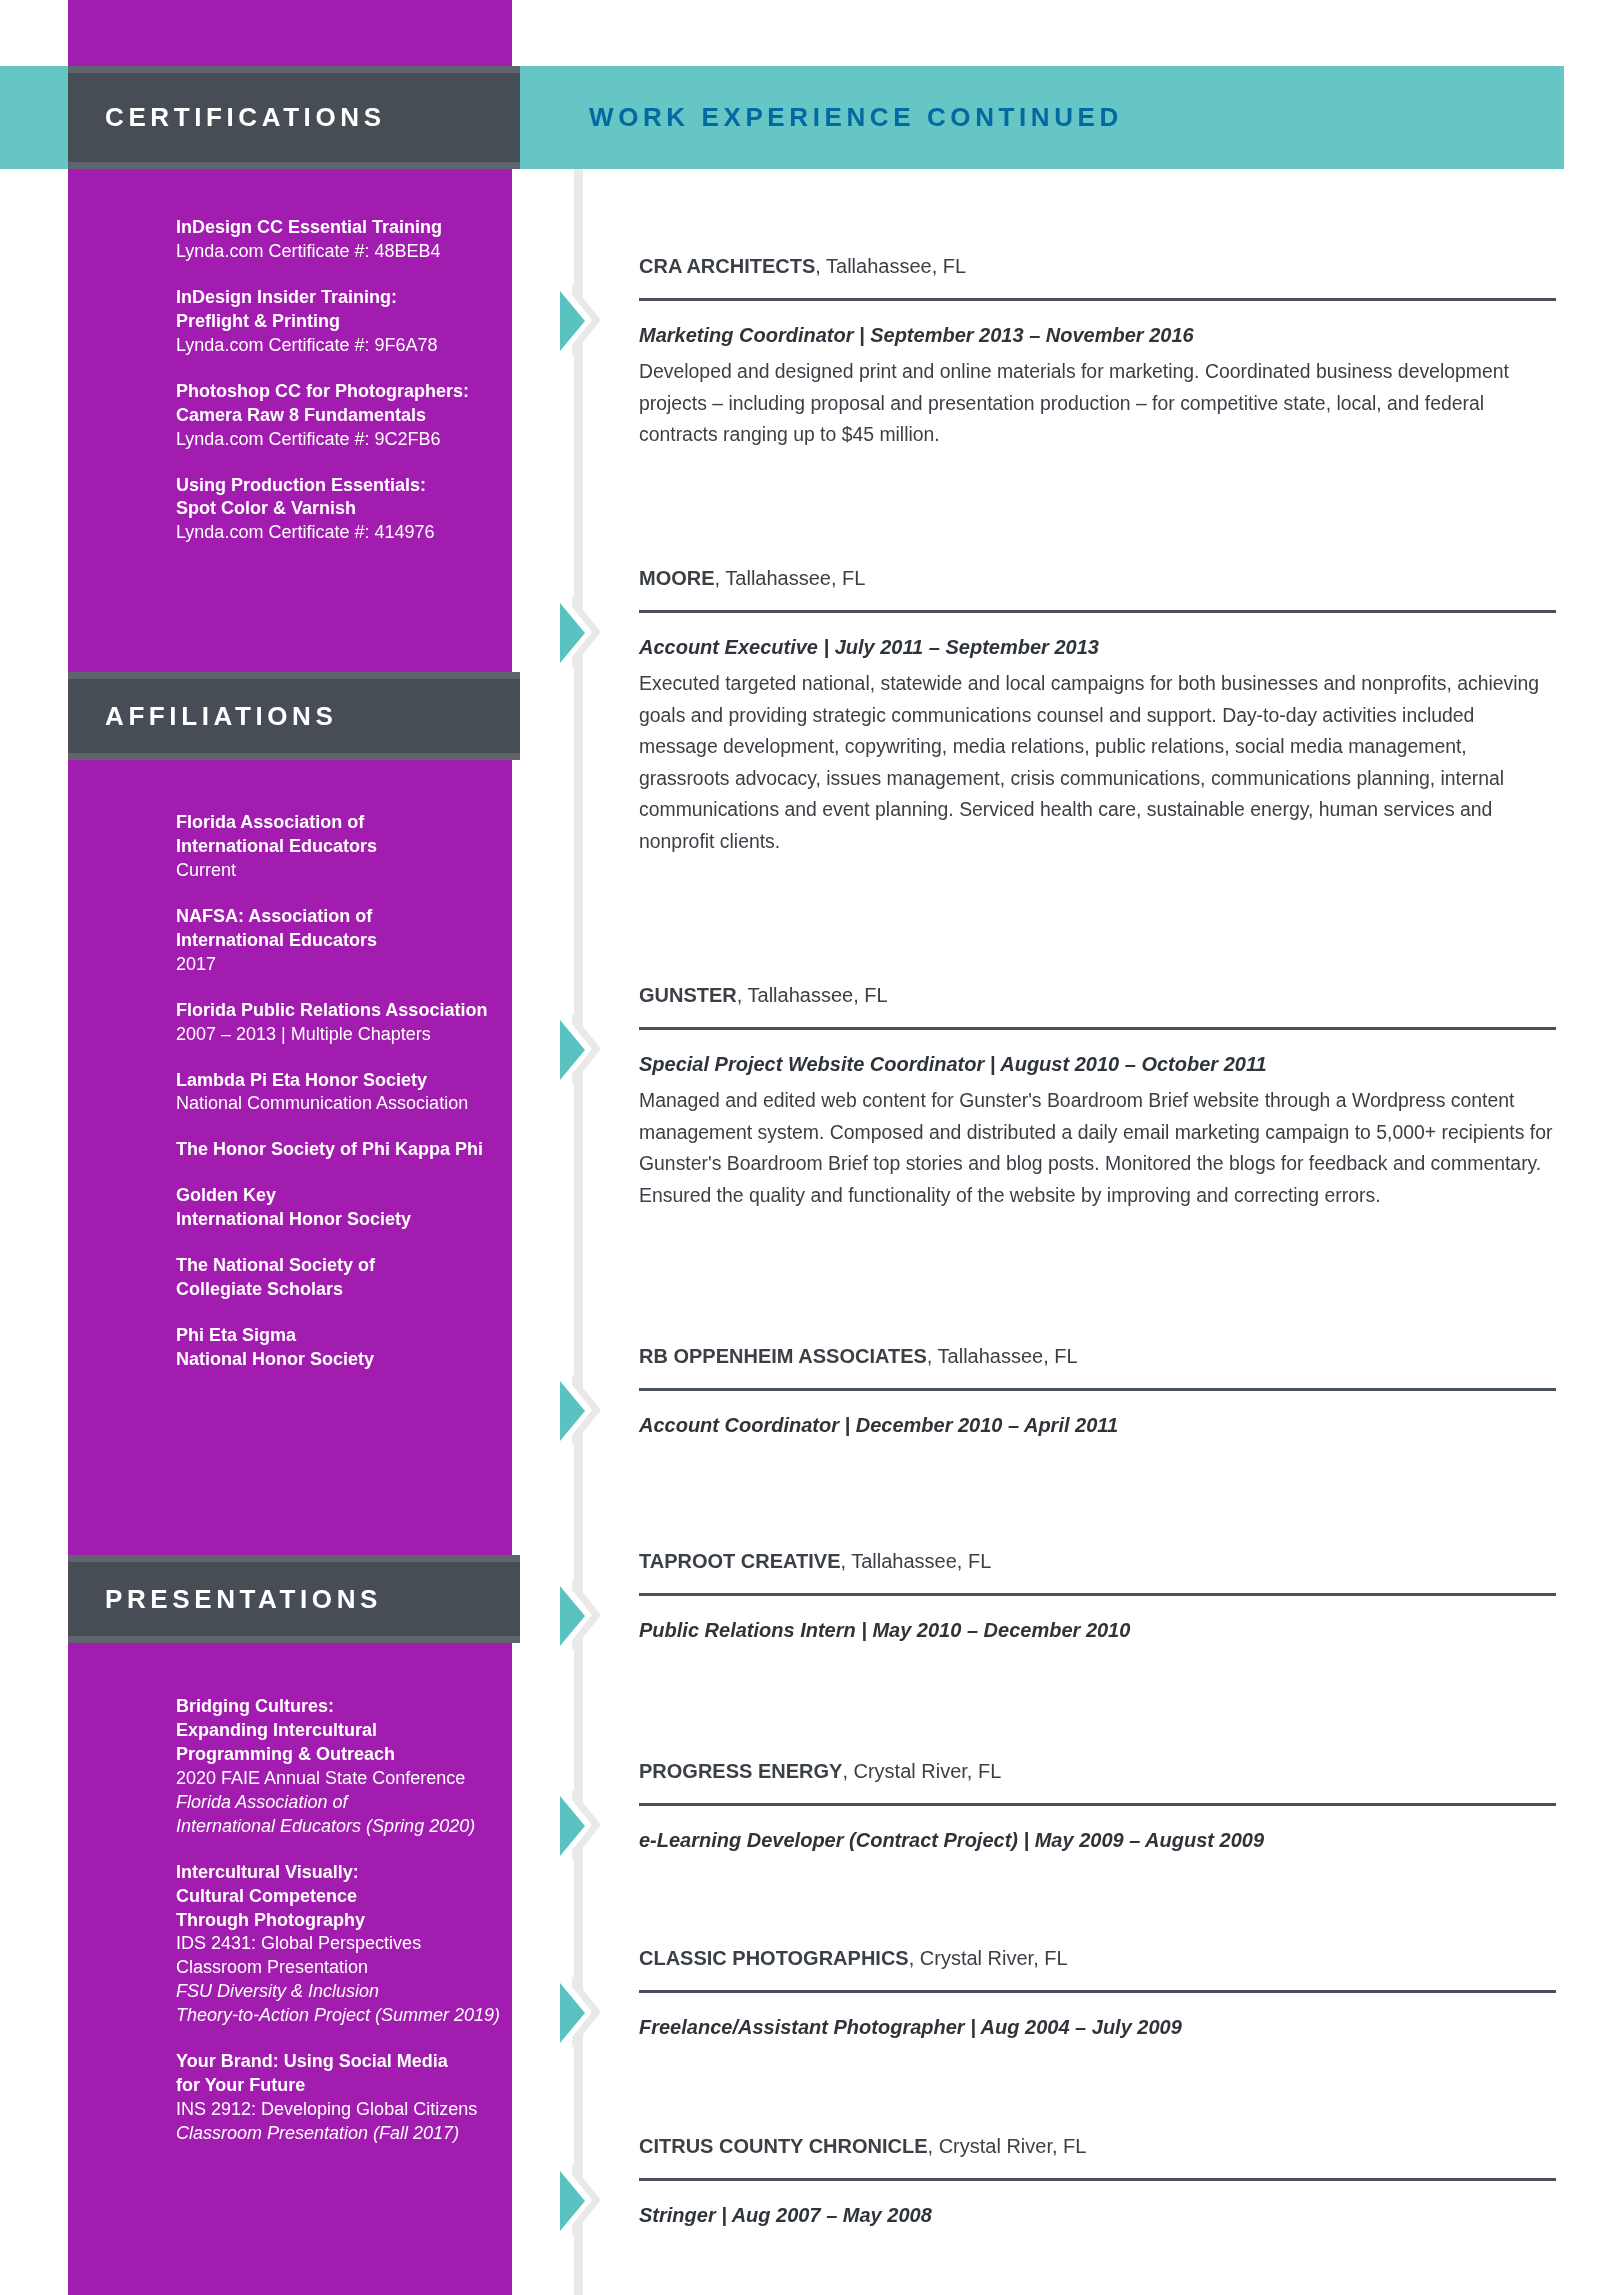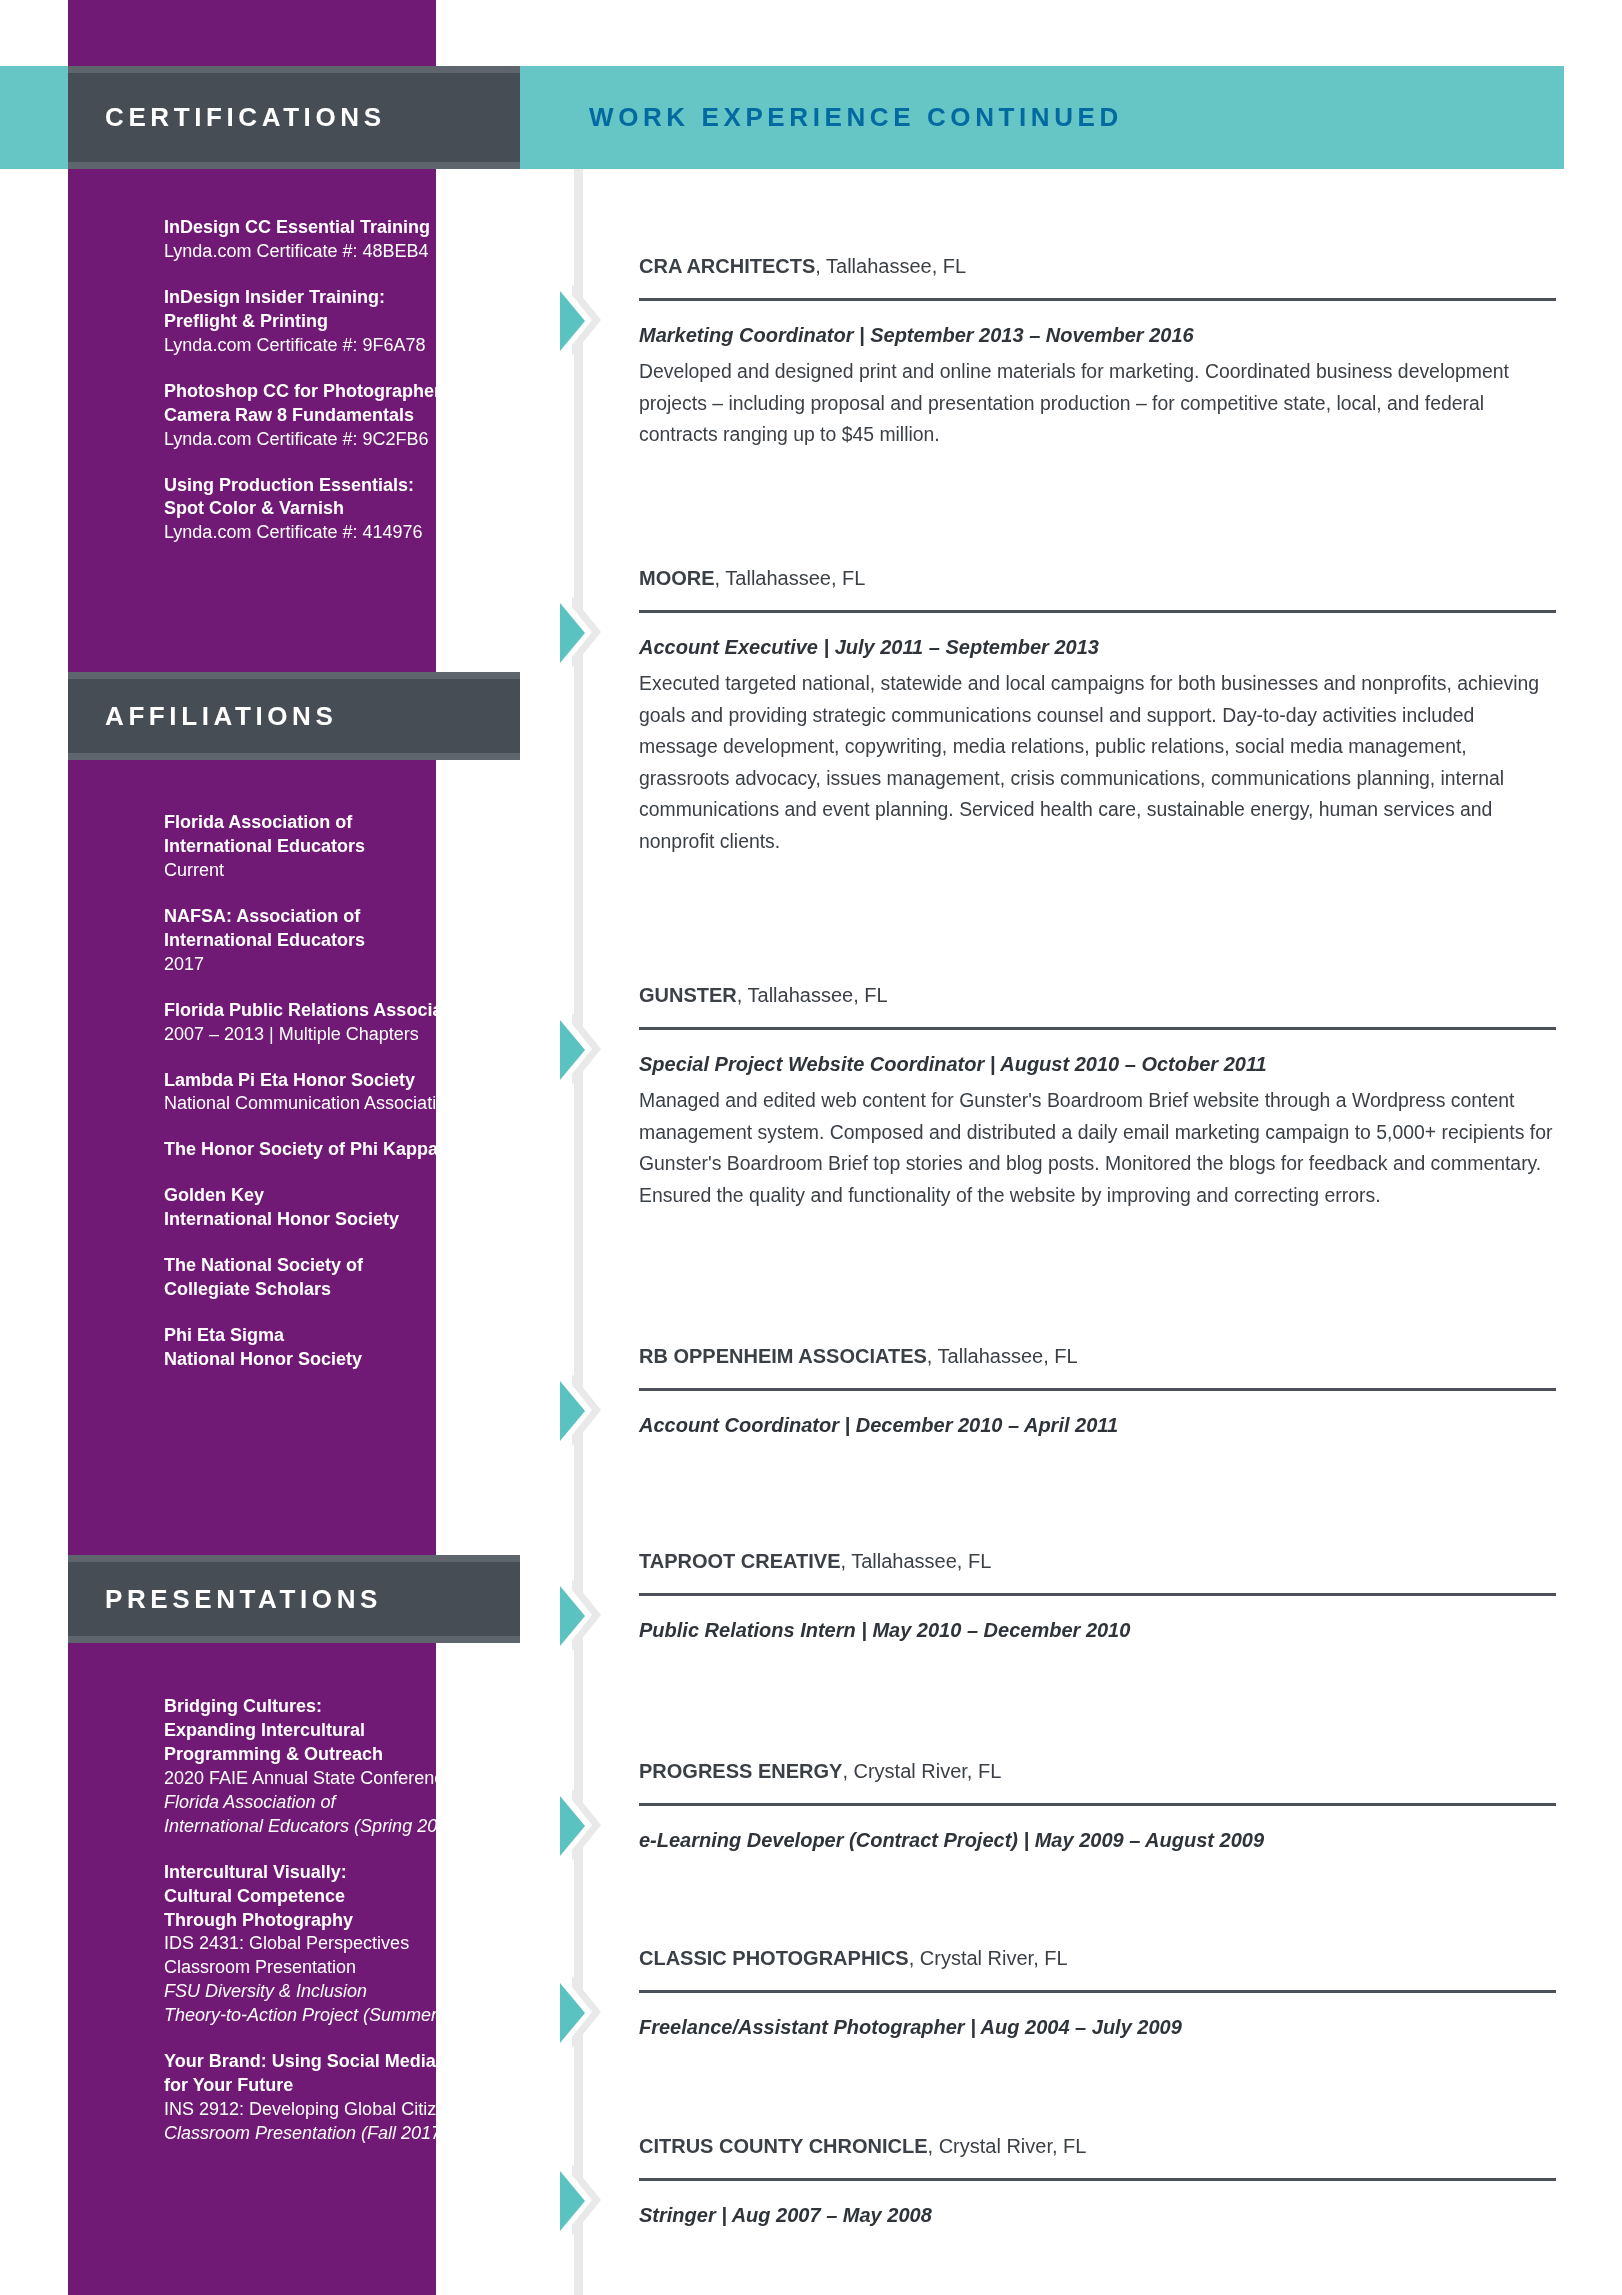--- a/index.html
+++ b/index.html
@@ -5,40 +5,40 @@
   * { margin:0; padding:0; box-sizing:border-box; }
   html,body { background:#ffffff; }
   body {
     width:1623px; height:2295px; position:relative;
     font-family:"Liberation Sans", sans-serif;
     overflow:hidden;
   }
 
   
   #sidebar {
-    position:absolute; left:68px; top:0; width:368px; height:2295px;
-    background:#701a75; z-index:3;
+    position:absolute; left:68px; top:0; width:444px; height:2295px;
+    background:#a21caf; z-index:3;
   }
 
   
   .sb-head {
     position:absolute; left:0; width:452px;
     color:#ffffff; font-weight:bold;
     letter-spacing:4.6px; font-size:26px;
     display:flex; align-items:center;
     padding-left:37px;
     border-top:7.6px solid #5f656d;
     border-bottom:7.6px solid #5f656d;
     background:#474d55;
   }
   #head-cert  { top:66px;   height:103px; }
   #head-aff   { top:672px;  height:88px; }
   #head-pres  { top:1555px; height:88px; }
 
-  .sb-body { position:absolute; left:96px; width:355px; color:#ffffff; }
+  .sb-body { position:absolute; left:108px; width:355px; color:#ffffff; }
   #body-cert { top:216px; }
   #body-aff  { top:811px; }
   #body-pres { top:1695px; }
 
   .sb-item { margin-bottom:22px; }
   .sb-item .b  { font-weight:bold; font-size:18px; line-height:1.33; }
   .sb-item .r  { font-weight:normal; font-size:18px; line-height:1.33; }
   .sb-item .i  { font-style:italic; font-weight:normal; font-size:18px; line-height:1.33; }
 
   

